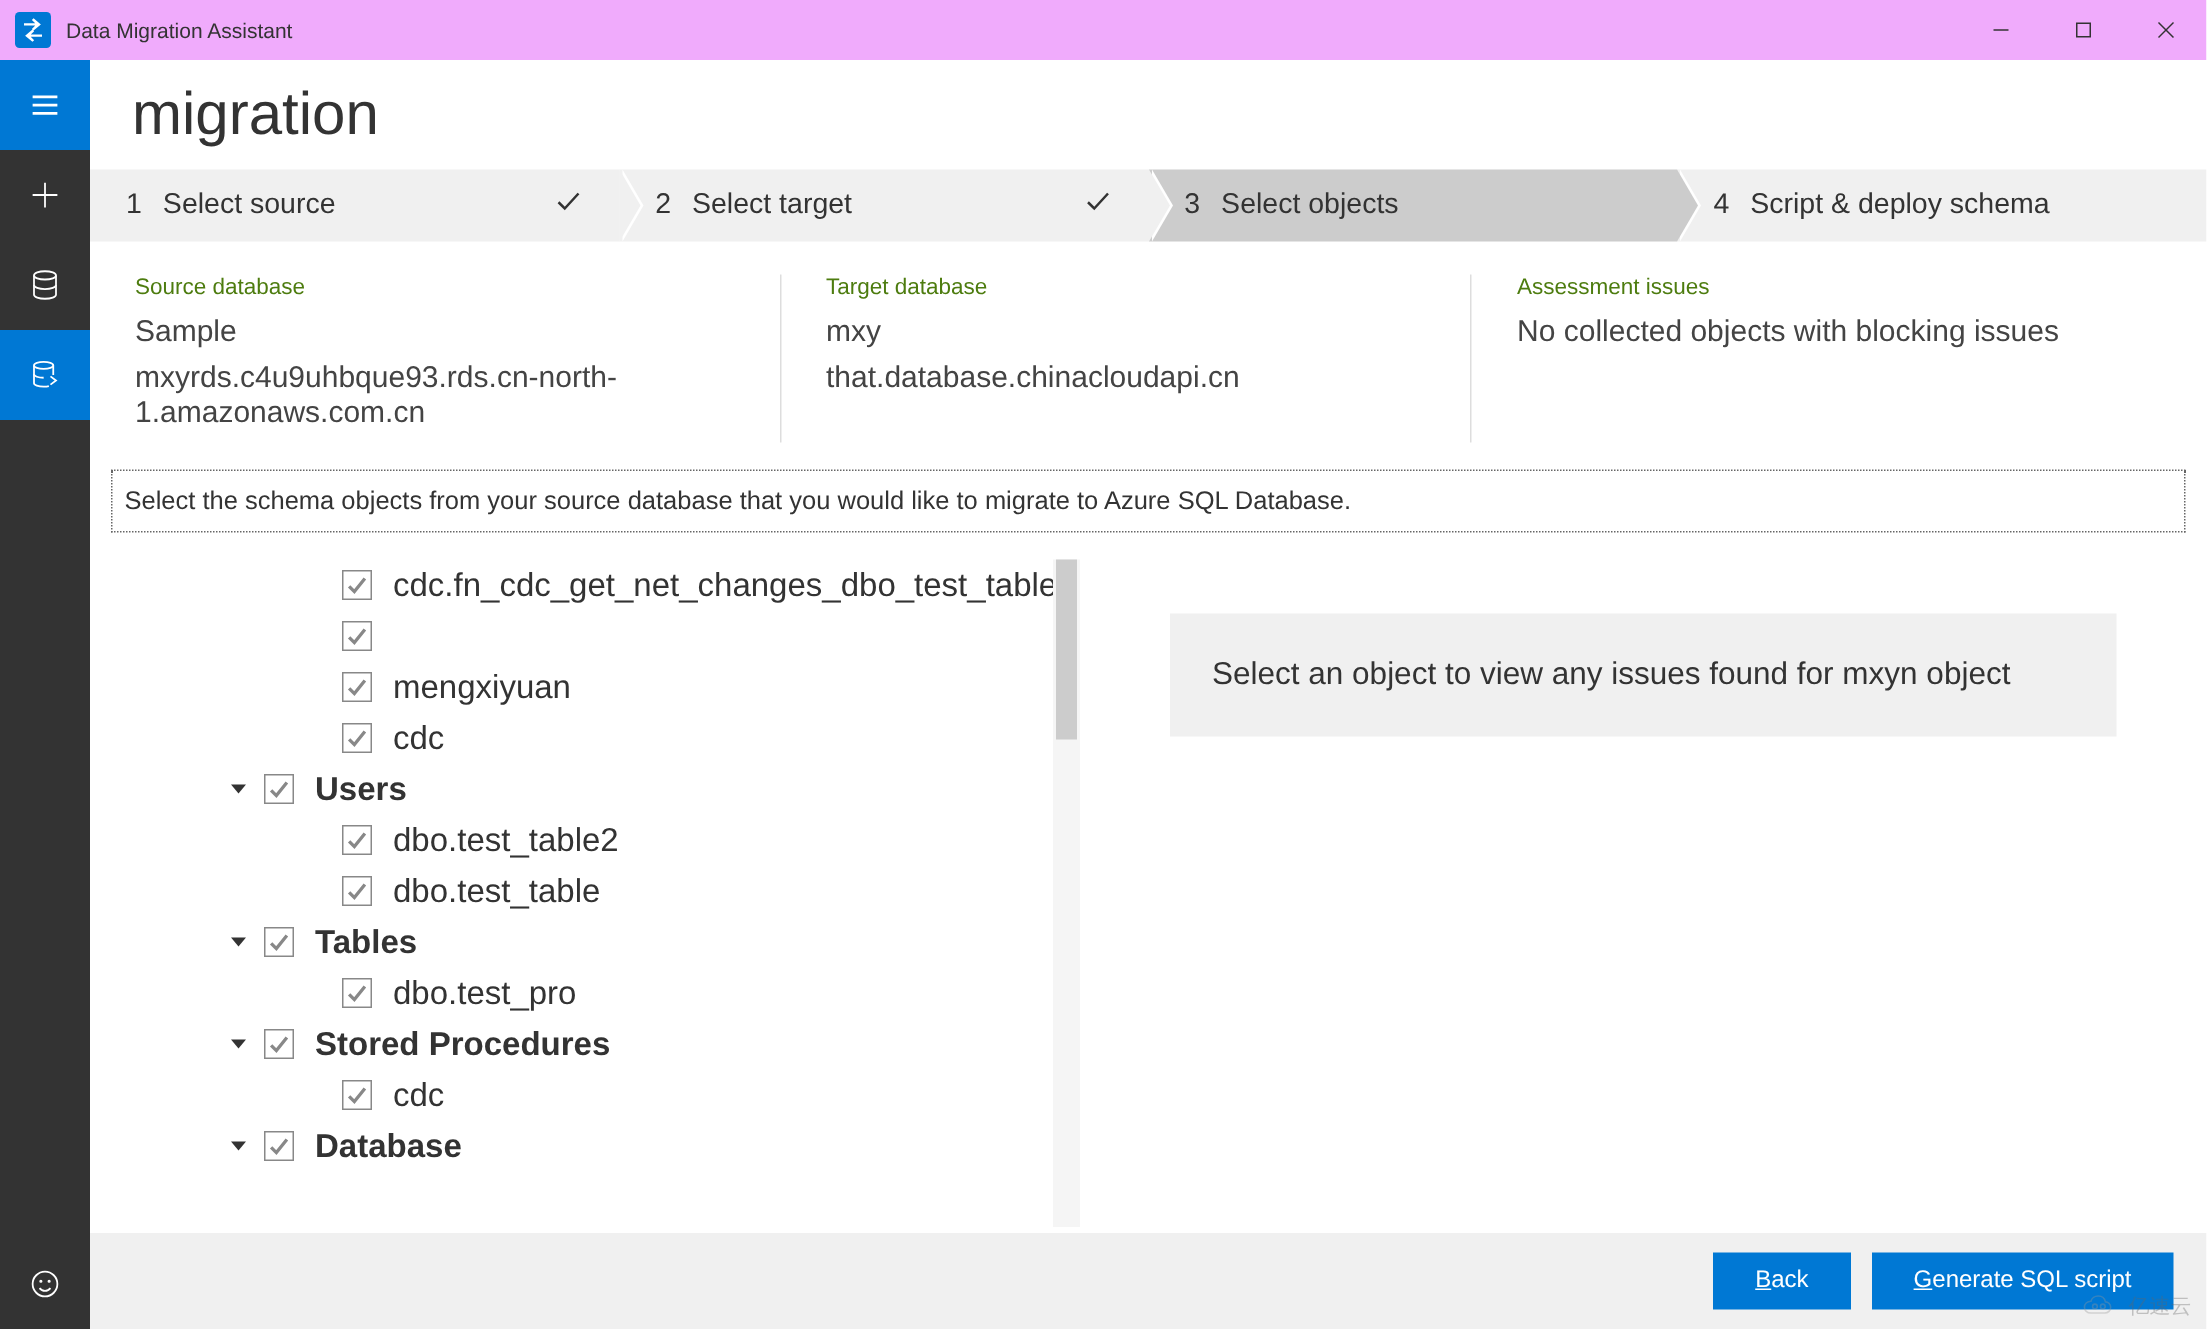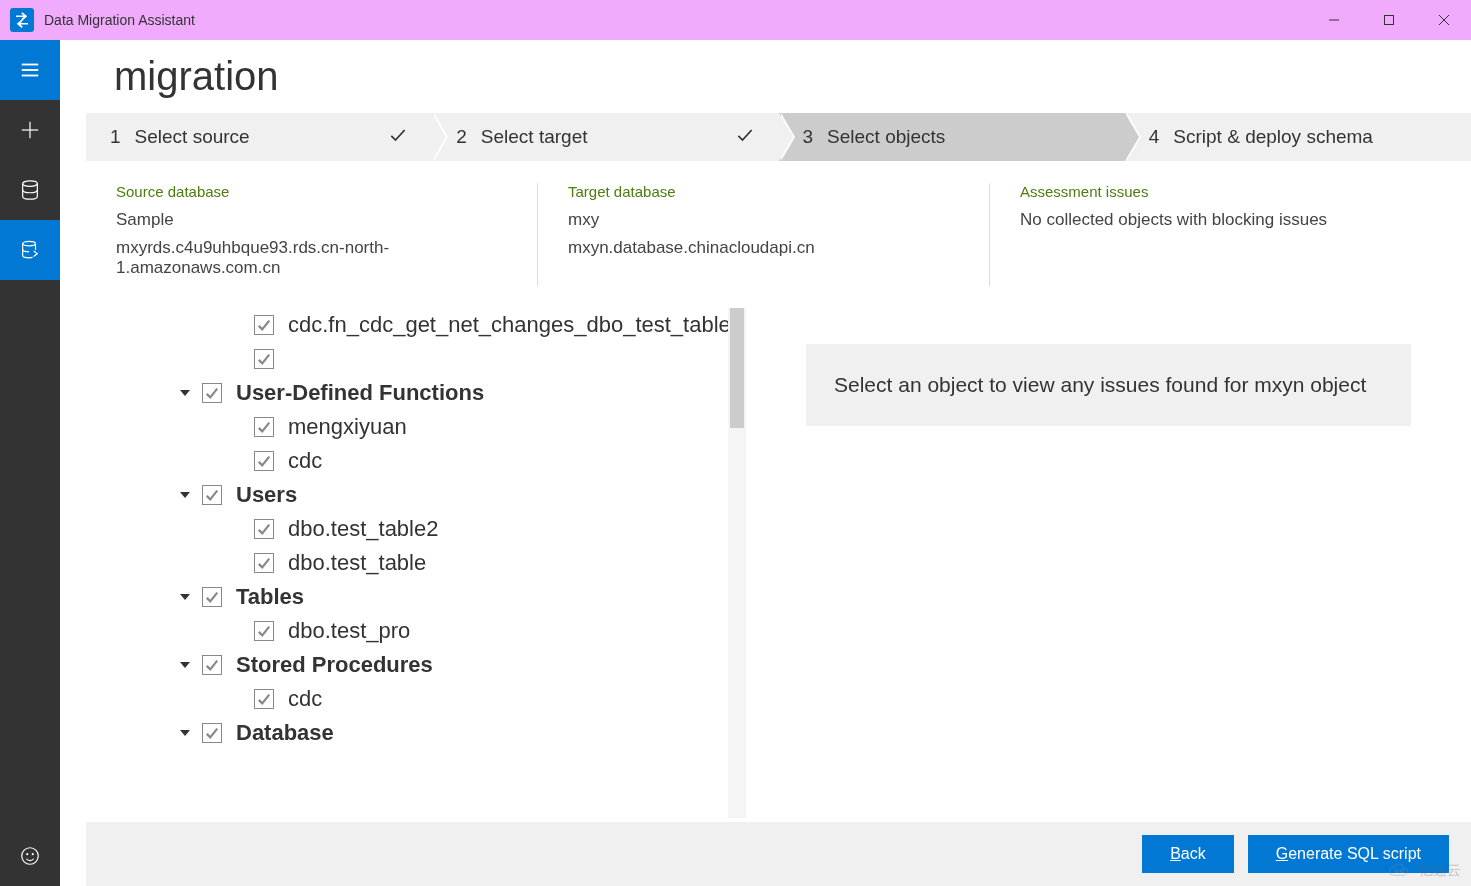--- a/index.html
+++ b/index.html
@@ -4,21 +4,21 @@
 <style>
 * { margin:0; padding:0; box-sizing:border-box; font-family:"Segoe UI",Arial,sans-serif; }
 html,body { width:1471px; height:886px; overflow:hidden; background:#fff; color:#333; }
 .titlebar { height:40px; display:flex; align-items:center; padding-left:10px; background:#f0abfc; }
 .titlebar .app-icon { width:24px; height:24px; background:#0078d4; border-radius:3px; display:flex; align-items:center; justify-content:center; margin-right:10px; }
 .titlebar .app-icon svg { width:18px; height:18px; fill:#fff; }
 .titlebar .app-name { font-size:14px; color:#333; }
 .win-controls { margin-left:auto; display:flex; }
 .win-btn { width:55px; height:40px; display:flex; align-items:center; justify-content:center; font-size:14px; color:#333; }
 .win-btn svg { width:12px; height:12px; stroke:#333; stroke-width:1; fill:none; }
-.shell { display:flex; height:calc(100% - 40px);gap:26px; }
+.shell { display:flex; height:calc(100% - 40px); }
 .sidebar { width:60px; background:#333; display:flex; flex-direction:column; }
 .sidebar-item { height:60px; display:flex; align-items:center; justify-content:center; color:#fff; }
 .sidebar-item.active { background:#0078d4; }
 .sidebar-item svg { width:22px; height:22px; fill:none; stroke:#fff; stroke-width:1.3; }
 .sidebar-item.hamburger svg { stroke-width:2; }
 .sidebar-spacer { flex:1; }
 .content { flex:1; display:flex; flex-direction:column; }
 .page-title { font-size:40px; font-weight:300; color:#333; padding:14px 28px 14px; }
 .wizard { display:flex; height:48px; }
 .wstep { flex:1; display:flex; align-items:center; padding:0 24px; background:#f0f0f0; color:#333; position:relative; font-size:19px; }
@@ -27,21 +27,21 @@
 .wstep .chk { margin-left:auto; }
 .wstep .chk svg { width:20px; height:20px; stroke:#333; stroke-width:2; fill:none; }
 .wstep::after { content:""; position:absolute; right:-14px; top:0; width:0; height:0; border-top:24px solid transparent; border-bottom:24px solid transparent; border-left:14px solid #f0f0f0; z-index:2; }
 .wstep.active::after { border-left-color:#ccc; }
 .wstep::before { content:""; position:absolute; right:-16px; top:0; width:0; height:0; border-top:24px solid transparent; border-bottom:24px solid transparent; border-left:14px solid #fff; z-index:1; }
 .wstep:last-child::after,.wstep:last-child::before { display:none; }
 .info-row { display:flex; padding:22px 30px 18px; }
 .info-col { flex:1; padding-right:30px; border-right:1px solid #ddd; margin-right:30px; }
 .info-col:last-child { border-right:none; margin-right:0; }
 .info-label { color:#4d7c0f; font-size:15px; margin-bottom:10px; }
-.info-value { font-size:17px; color:#444; margin-bottom:8px; }
+.info-value { font-size:20px; color:#444; margin-bottom:8px; }
 .instruction { margin:0 14px 14px; padding:10px 8px; font-size:17px; color:#333; border:1px dotted #666; }
 .body-area { flex:1; display:flex; min-height:0; }
 .tree-panel { width:660px; position:relative; padding:4px 0 0 8px; overflow:hidden; }
 .tree-scroll { position:absolute; right:0; top:4px; bottom:4px; width:18px; background:#f5f5f5; }
 .tree-thumb { position:absolute; left:2px; right:2px; top:0; height:120px; background:#ccc; }
 .tree-row { display:flex; align-items:center; height:34px; font-size:22px; color:#333; }
 .tree-row.cat { font-weight:600; }
 .caret { width:18px; display:flex; justify-content:center; margin-left:82px; }
 .caret svg { width:10px; height:10px; fill:#333; }
 .cbox { width:20px; height:20px; border:1px solid #888; margin:0 14px 0 8px; display:flex; align-items:center; justify-content:center; }
@@ -157,60 +157,48 @@
 
     <div class="info-row">
       <div class="info-col">
         <div class="info-label">Source database</div>
         <div class="info-value">Sample</div>
         <div class="info-value">mxyrds.c4u9uhbque93.rds.cn-north-1.amazonaws.com.cn</div>
       </div>
       <div class="info-col">
         <div class="info-label">Target database</div>
         <div class="info-value">mxy</div>
-        <div class="info-value">mxyn.database.chinacloudapi.cn</div>
+        <div class="info-value">that.database.chinacloudapi.cn</div>
       </div>
       <div class="info-col">
         <div class="info-label">Assessment issues</div>
         <div class="info-value">No collected objects with blocking issues</div>
       </div>
     </div>
 
+    <div class="instruction">Select the schema objects from your source database that you would like to migrate to Azure SQL Database.</div>
 
     <div class="body-area">
       <div class="tree-panel" id="tree-panel">
         <div class="tree-row item">
             <span class="indent"></span>
             <span class="cbox">
               <svg viewBox="0 0 16 16">
                 <polyline points="2,9 6,13 14,3"></polyline>
               </svg>
             </span>
             <span>cdc.fn_cdc_get_net_changes_dbo_test_table</span>
           </div>
           <div class="tree-row item">
             <span class="indent"></span>
             <span class="cbox">
               <svg viewBox="0 0 16 16">
                 <polyline points="2,9 6,13 14,3"></polyline>
               </svg>
             </span>
-          </div>
-          <div class="tree-row cat">
-            <span class="caret">
-              <svg viewBox="0 0 10 10">
-                <polygon points="0,2 10,2 5,8"></polygon>
-              </svg>
-            </span>
-            <span class="cbox">
-              <svg viewBox="0 0 16 16">
-                <polyline points="2,9 6,13 14,3"></polyline>
-              </svg>
-            </span>
-            <span>User-Defined Functions</span>
           </div>
           <div class="tree-row item">
             <span class="indent"></span>
             <span class="cbox">
               <svg viewBox="0 0 16 16">
                 <polyline points="2,9 6,13 14,3"></polyline>
               </svg>
             </span>
             <span>mengxiyuan</span>
           </div>

